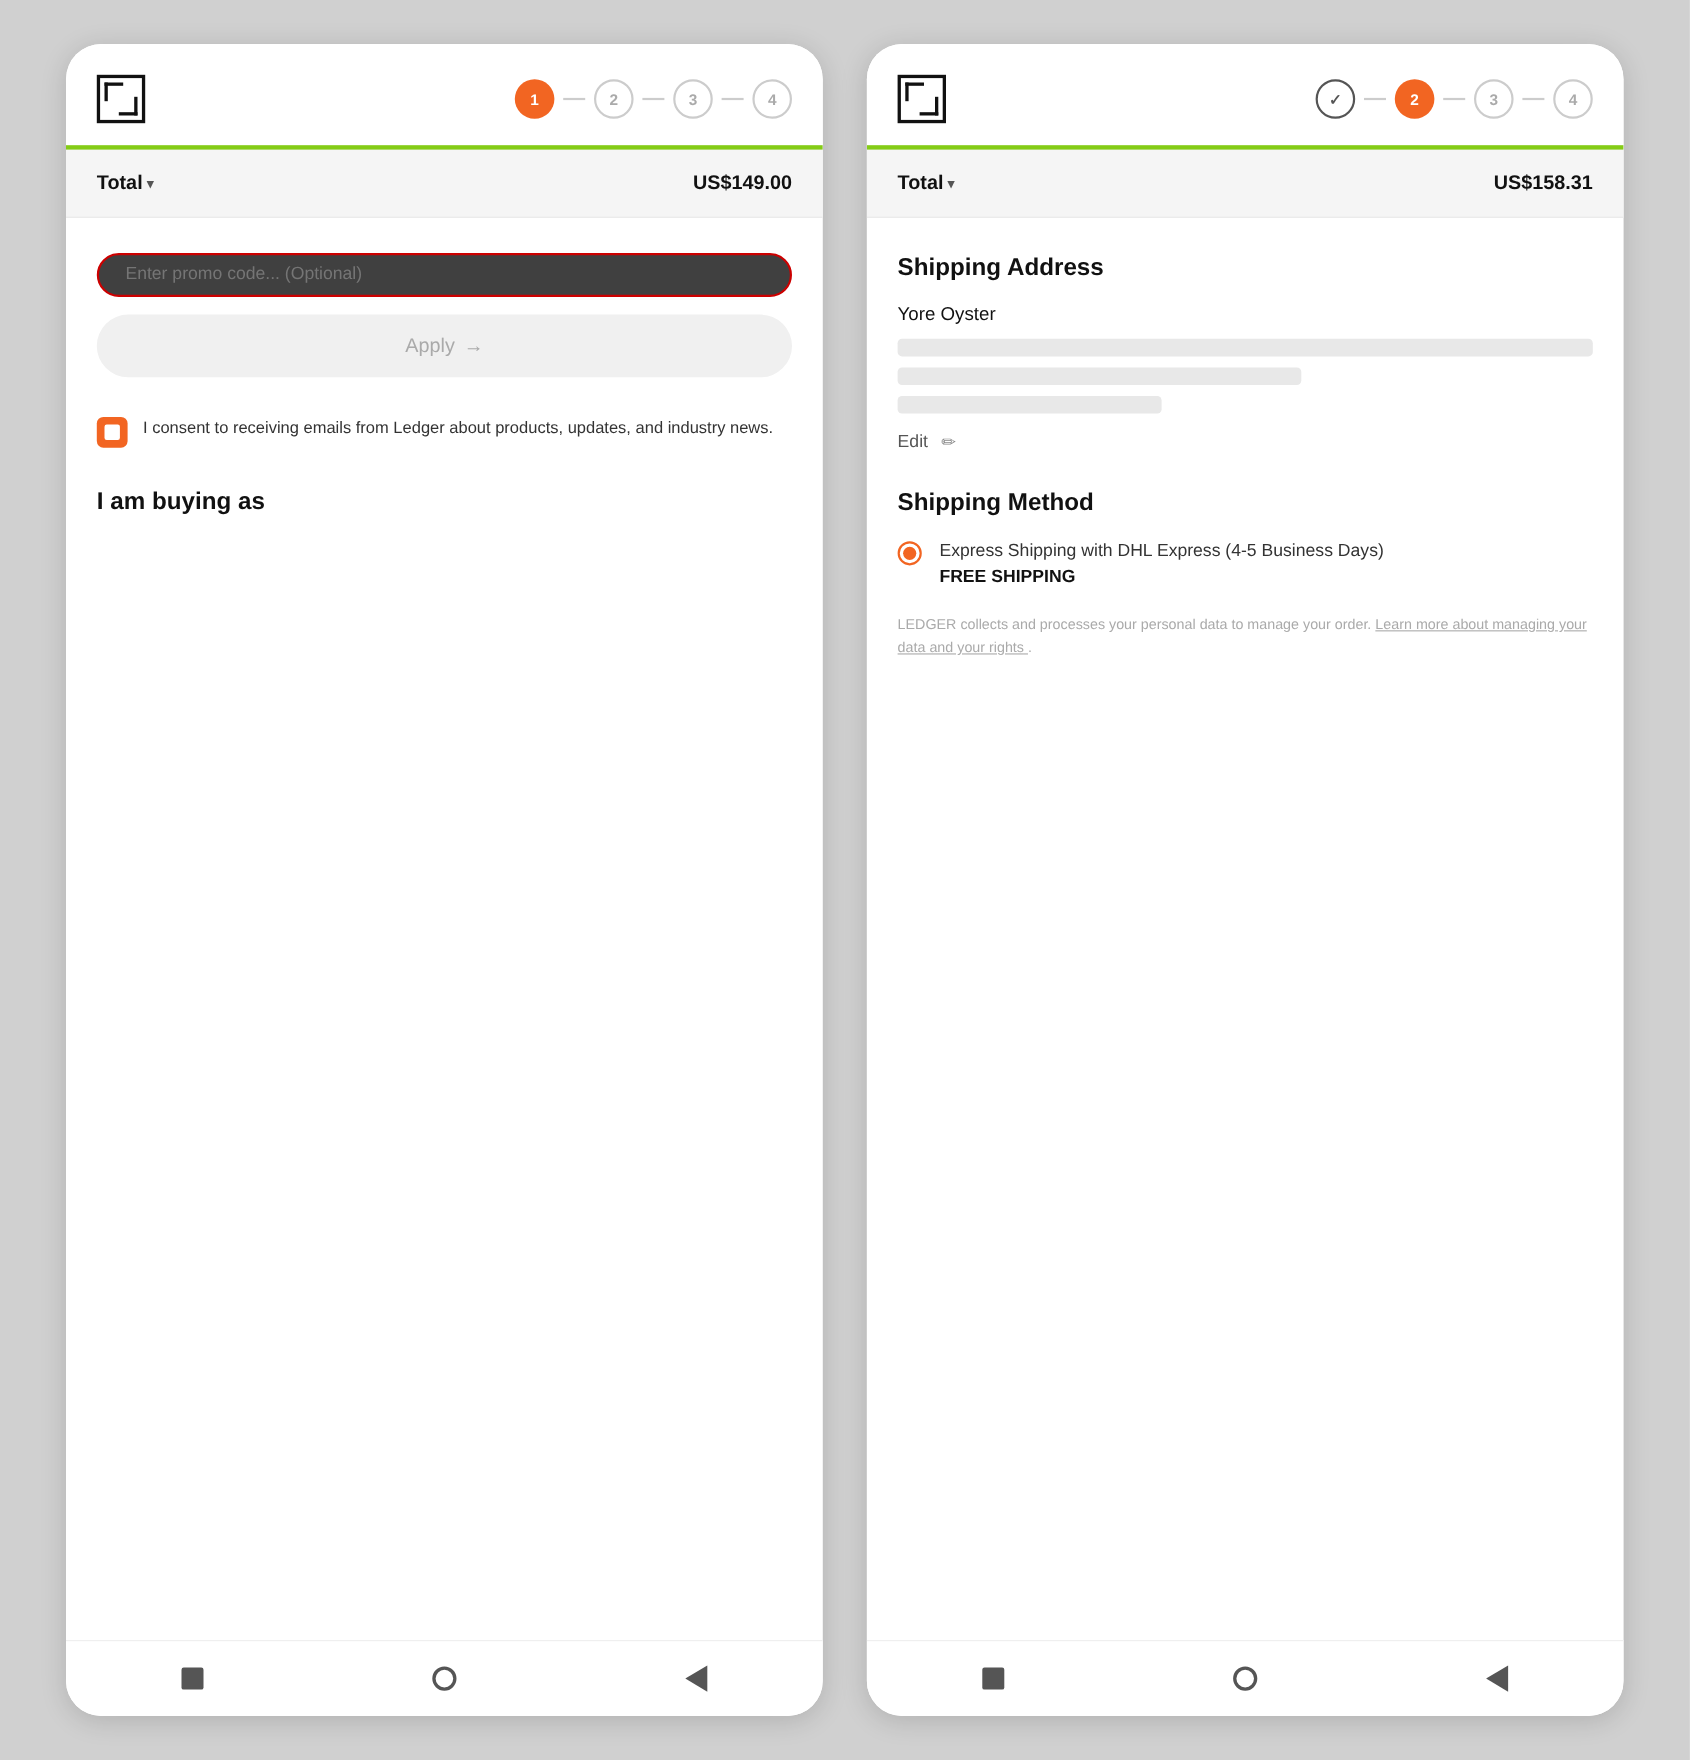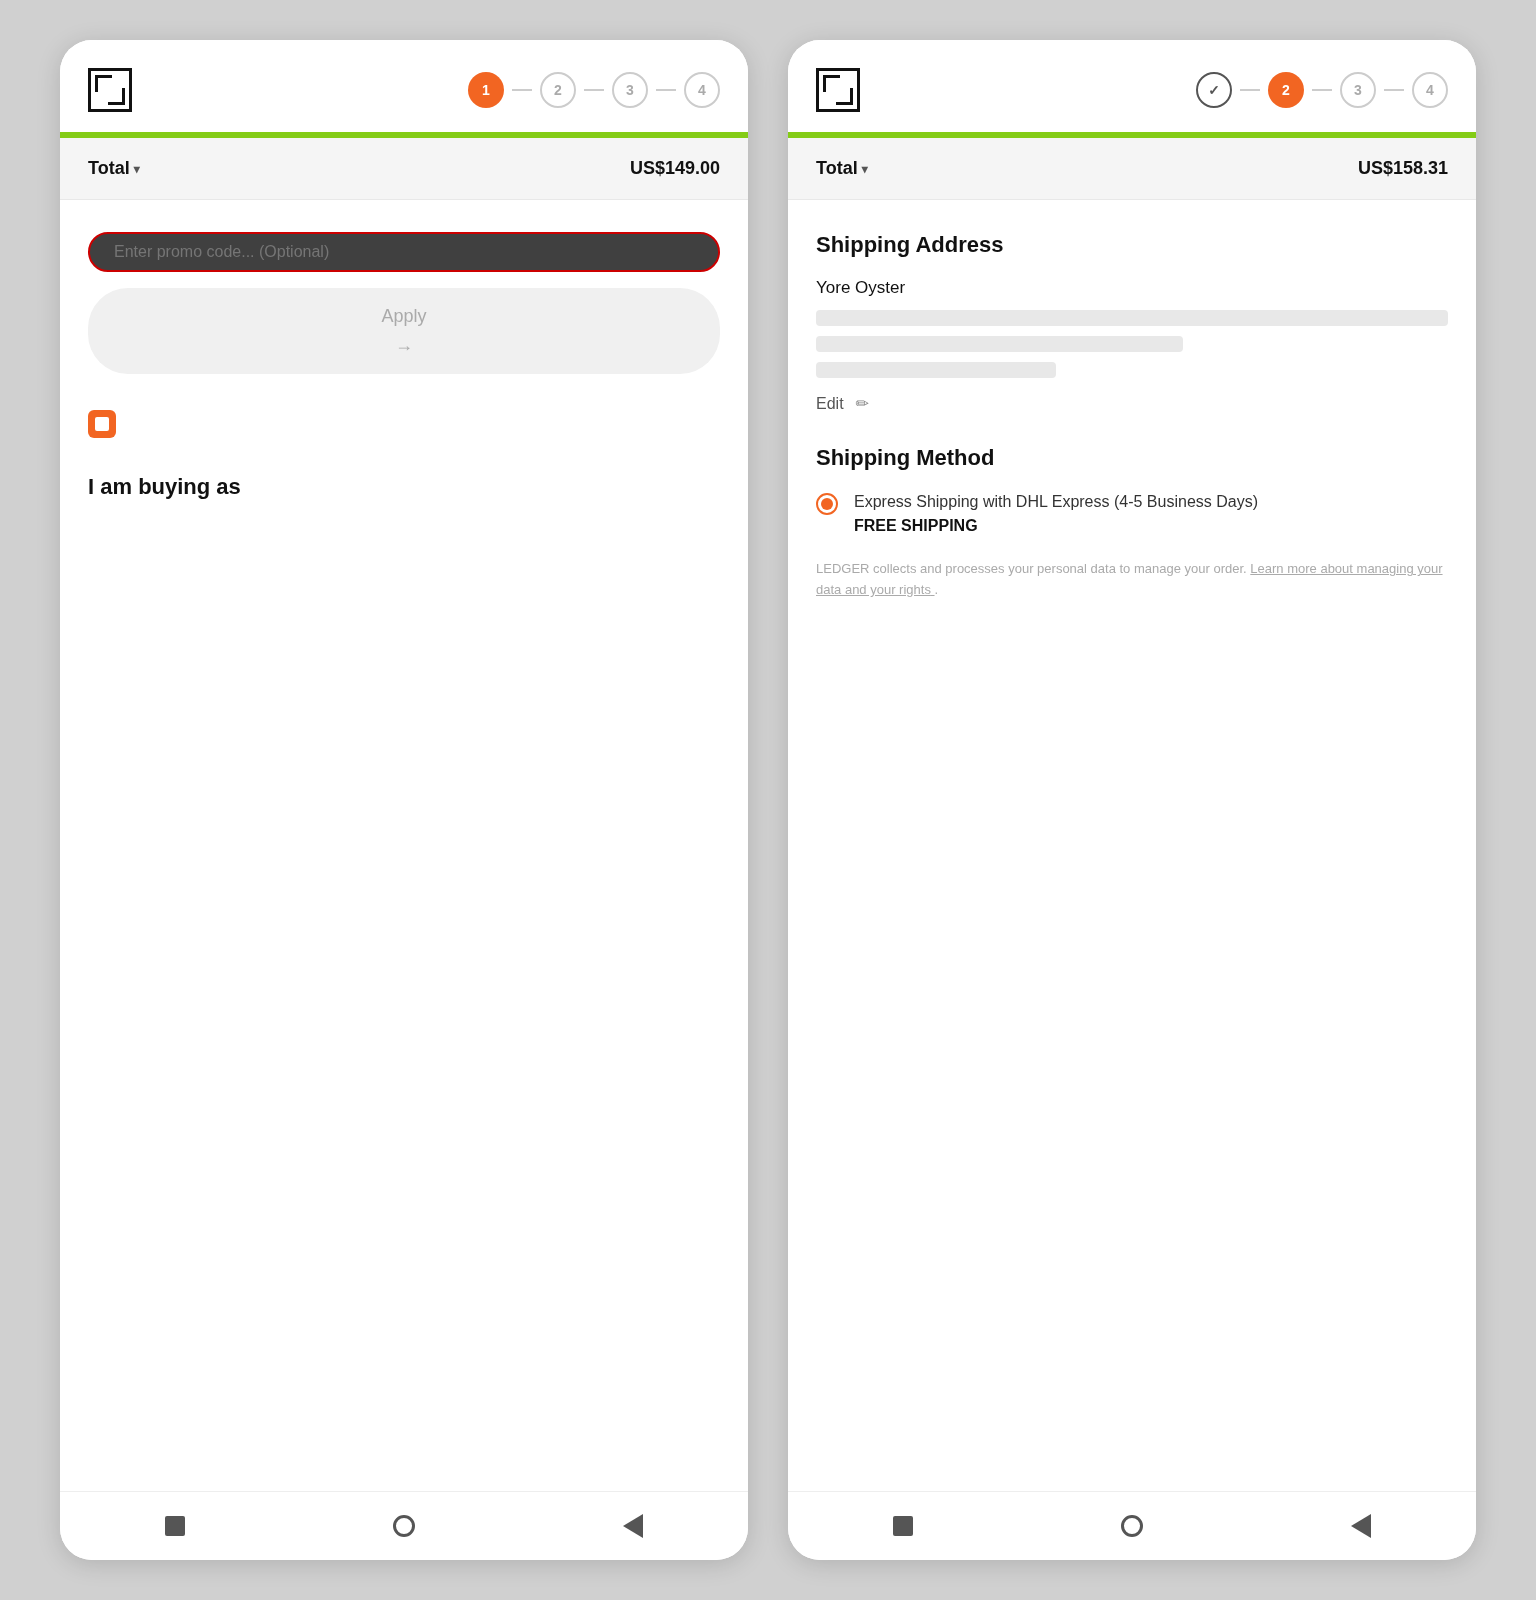--- a/index.html
+++ b/index.html
@@ -94,21 +94,21 @@
       background: #ccc;
     }
 
     
     .total-bar {
       display: flex;
       align-items: center;
       justify-content: space-between;
       padding: 20px 28px;
       background: #f5f5f5;
-      border-top: 6px solid #84cc16;
+      border-top: 4px solid #84cc16;
       border-bottom: 1px solid #e8e8e8;
     }
     .total-label {
       font-size: 18px;
       font-weight: 600;
       color: #111;
       display: flex;
       align-items: center;
       gap: 4px;
     }
@@ -163,21 +163,20 @@
       padding: 18px;
       font-size: 18px;
       font-weight: 500;
       color: #aaa;
       cursor: pointer;
       display: flex;
       align-items: center;
       justify-content: center;
       gap: 8px;
       margin-bottom: 36px;
-      flex-direction: column;
     }
 
     
     .email-input-wrapper {
       border: 2px solid #111;
       border-radius: 40px;
       padding: 16px 24px;
       margin-bottom: 20px;
       background: #fff;
     }
@@ -384,20 +383,21 @@
       <button class="apply-button">
         <span>Apply</span>
         <span>→</span>
       </button>
 
 
       <div class="checkbox-row">
         <div class="checkbox-box">
           <div class="checkbox-box-inner"></div>
         </div>
+        <span class="checkbox-label">I consent to receiving emails from Ledger about products, updates, and industry news.</span>
       </div>
 
       <div class="section-title">I am buying as</div>
 
     </div>
 
     <div class="bottom-nav">
       <div class="nav-icon">
         <div class="nav-square"></div>
       </div>

